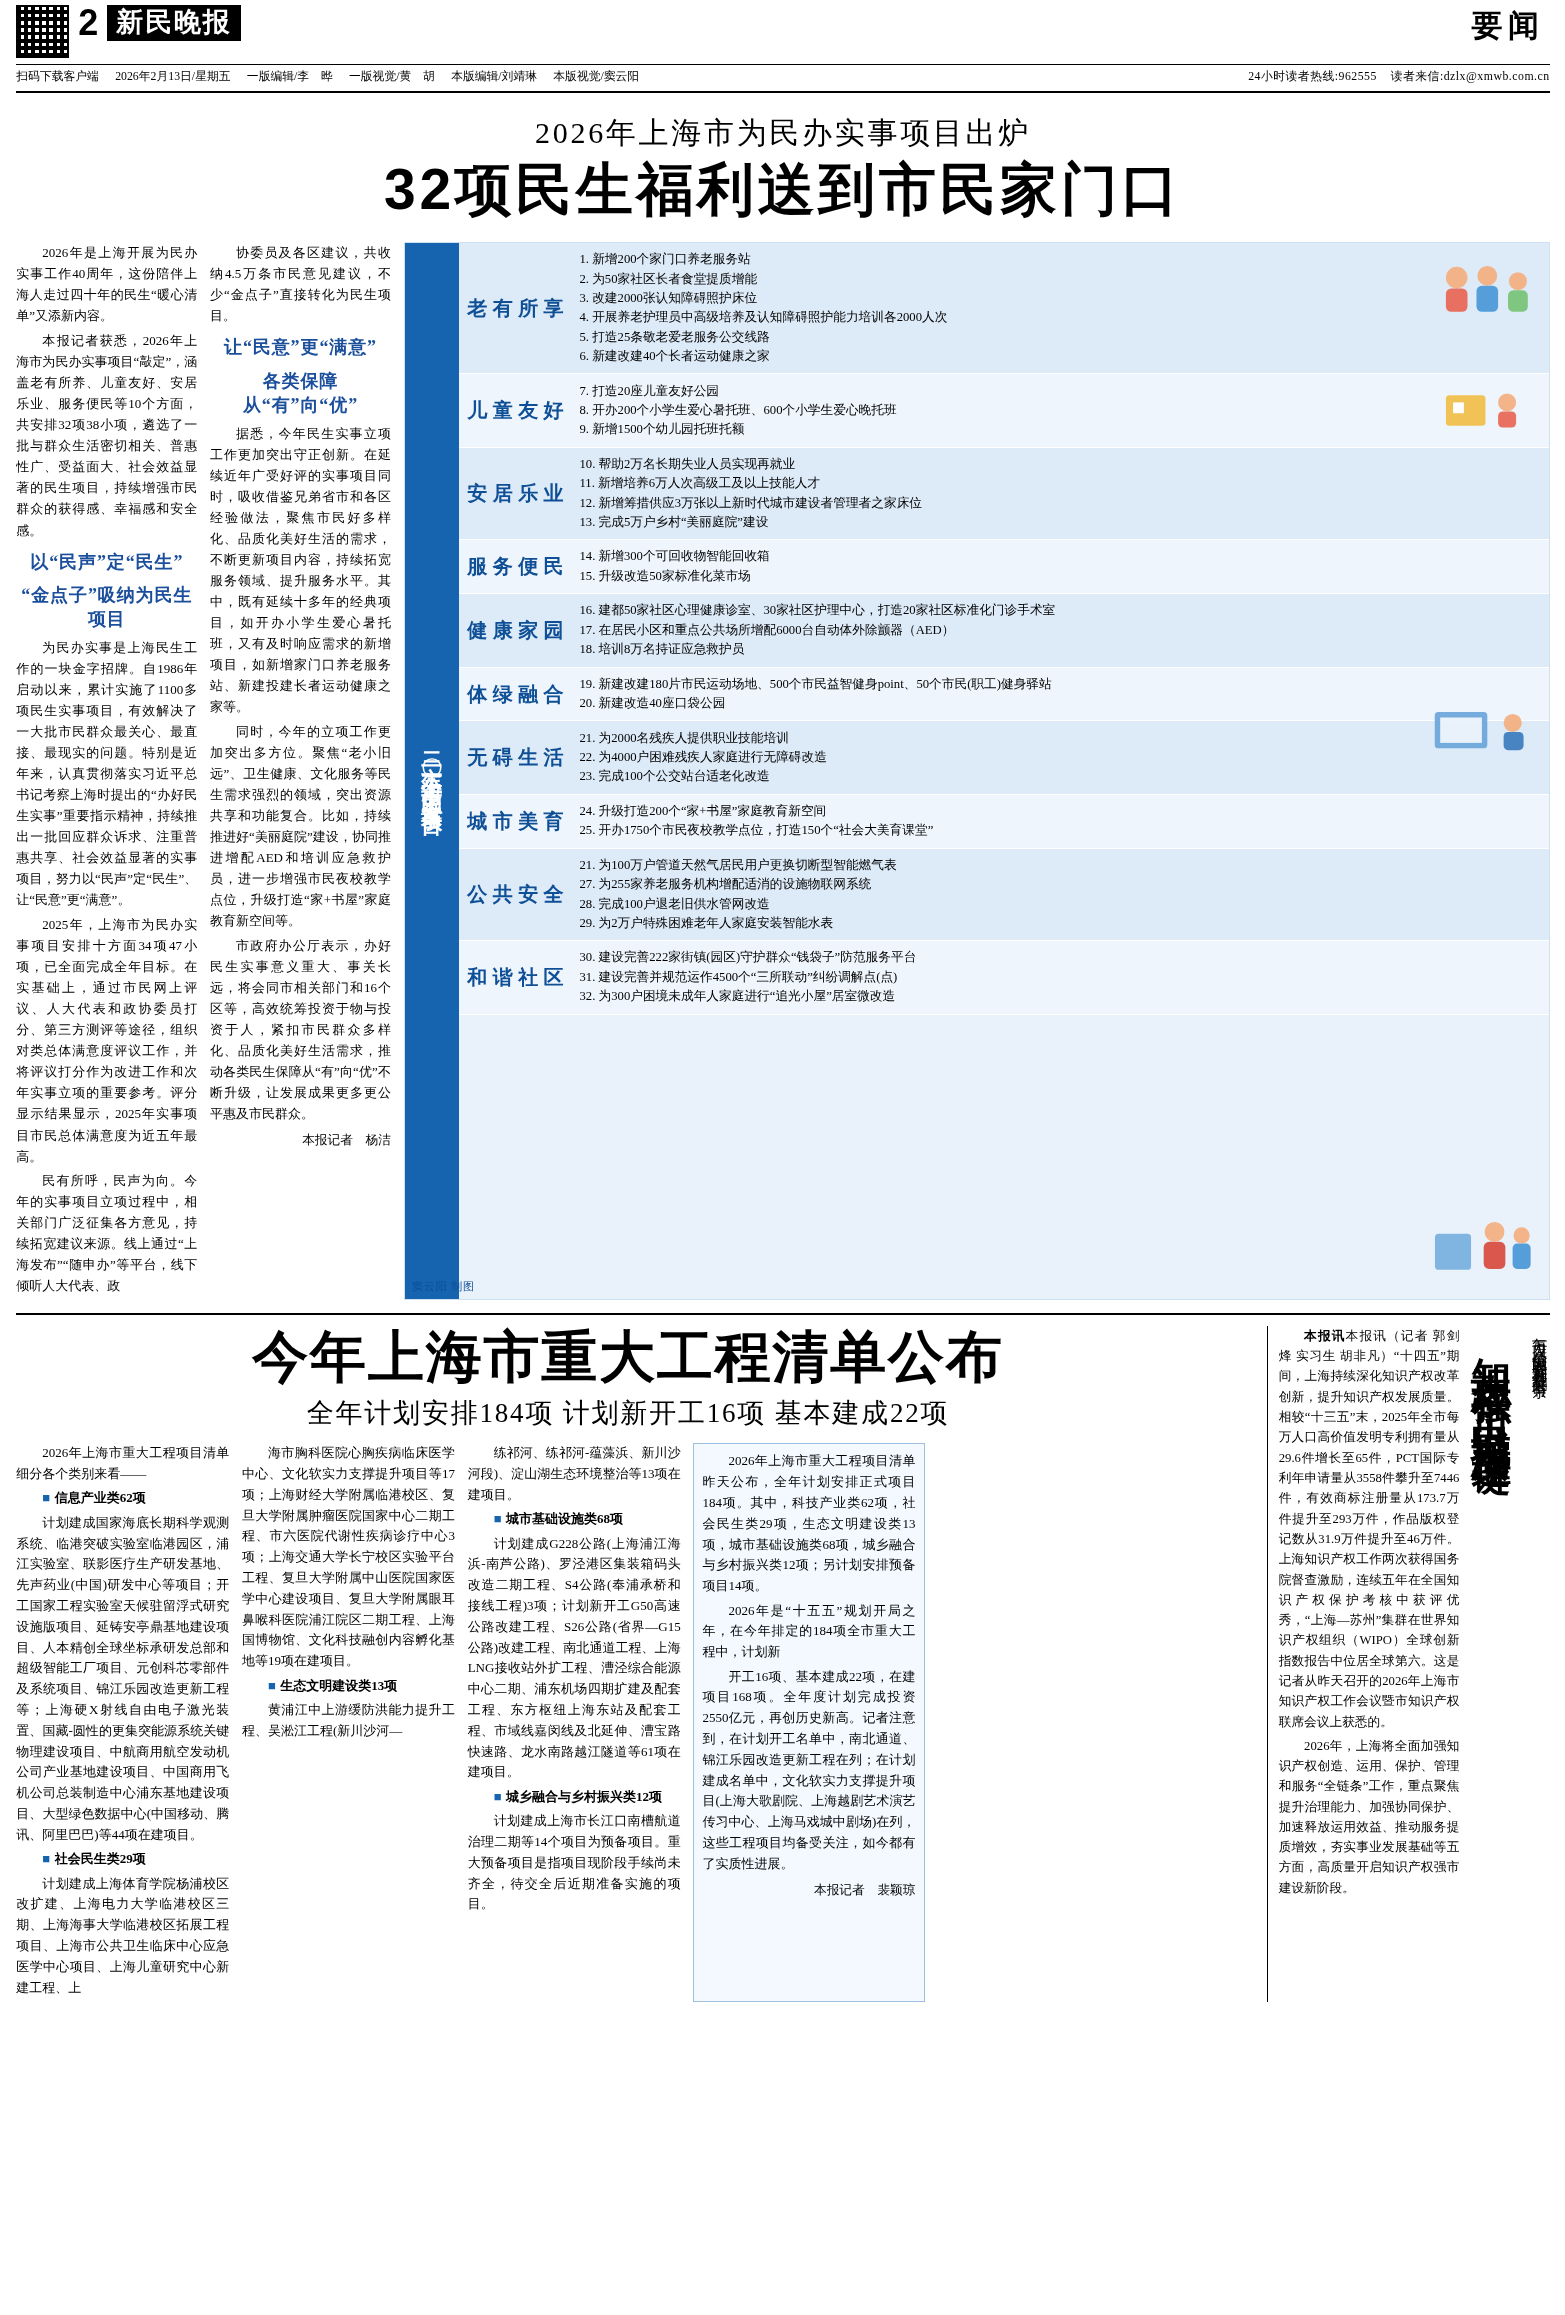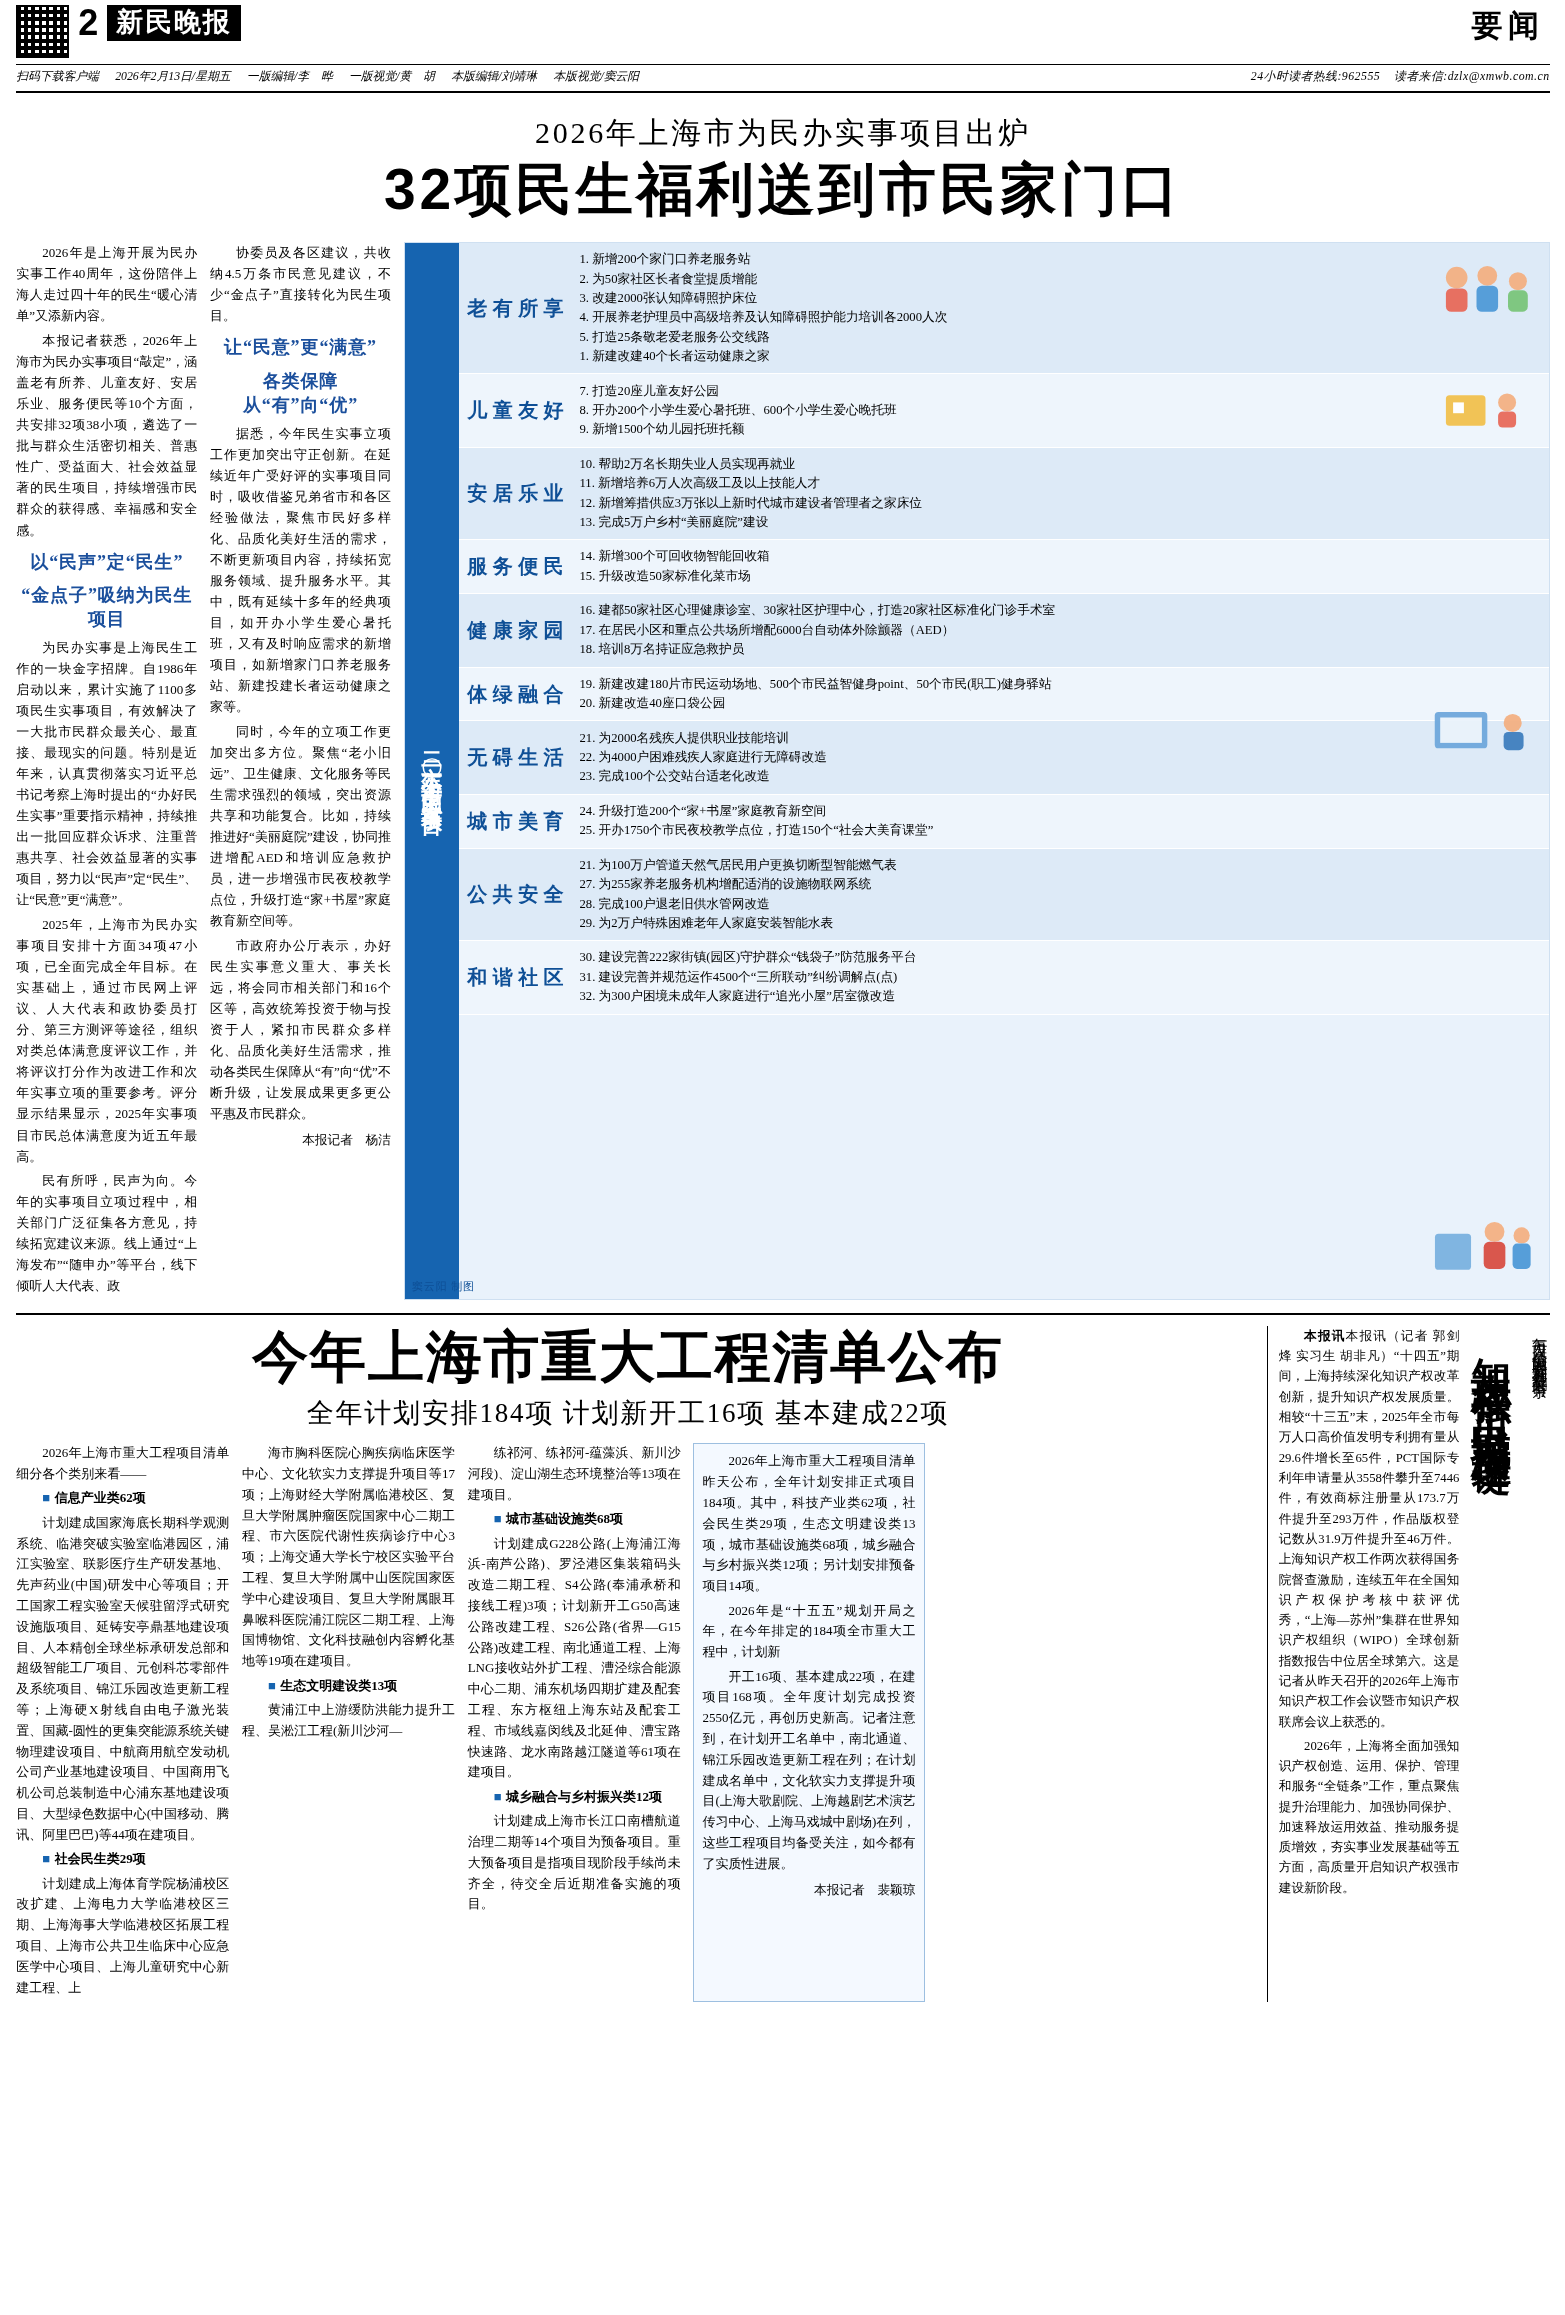--- a/index.html
+++ b/index.html
@@ -9,21 +9,21 @@
   
   .masthead{display:flex;align-items:flex-start;padding-top:5.4px;}
   .qr{width:51px;height:51px;margin-right:9px;background:
       repeating-linear-gradient(0deg,#000 0 3.6px,#fff 3.6px 7.2px),
       repeating-linear-gradient(90deg,#000 0 3.6px,transparent 3.6px 7.2px);
       background-blend-mode:multiply;border:1.8px solid #000;}
   .pagenum{font-size:36px;font-weight:bold;line-height:1;padding:0 9px 0 0;font-family:"Liberation Sans",sans-serif;}
   .paper-name{background:#000;color:#fff;font-size:27px;font-weight:bold;padding:3.6px 9px 5.4px;letter-spacing:1.8px;line-height:1;}
   .section-title{margin-left:auto;font-size:31px;font-weight:bold;letter-spacing:5.4px;padding-right:5.4px;}
   .mast-rule{border-top:1.8px solid #000;margin-top:5.4px;}
-  .mast-sub{display:flex;align-items:center;font-size:11.8px;padding:4.5px 0 5.4px;border-bottom:2.7px solid #000;font-style:italic;}
+  .mast-sub{display:flex;align-items:center;font-size:11.8px;padding:4.5px 0 5.4px;border-bottom:2.7px solid #000;}
   .mast-sub .left{display:flex;gap:16.3px;align-items:center;}
   .mast-sub .right{margin-left:auto;letter-spacing:0.5px;}
   .mast-sub .seg{white-space:nowrap;}
 
   
   .head-wrap{text-align:center;padding:20px 0 5.4px;}
   .kicker{font-size:30px;letter-spacing:2.7px;}
   .headline{font-size:57px;font-weight:bold;letter-spacing:3.6px;line-height:1.08;margin-top:5.4px;font-family:"Liberation Sans",sans-serif;}
 
   
@@ -135,21 +135,21 @@
       <div class="info-body">
 
         <div class="irow">
           <div class="ikey">老有所享</div>
           <div class="ilist">
             <div>1. 新增200个家门口养老服务站</div>
             <div>2. 为50家社区长者食堂提质增能</div>
             <div>3. 改建2000张认知障碍照护床位</div>
             <div>4. 开展养老护理员中高级培养及认知障碍照护能力培训各2000人次</div>
             <div>5. 打造25条敬老爱老服务公交线路</div>
-            <div>1. 新建改建40个长者运动健康之家</div>
+            <div>6. 新建改建40个长者运动健康之家</div>
           </div>
         </div>
 
         <div class="irow">
           <div class="ikey">儿童友好</div>
           <div class="ilist">
             <div>7. 打造20座儿童友好公园</div>
             <div>8. 开办200个小学生爱心暑托班、600个小学生爱心晚托班</div>
             <div>9. 新增1500个幼儿园托班托额</div>
           </div>

